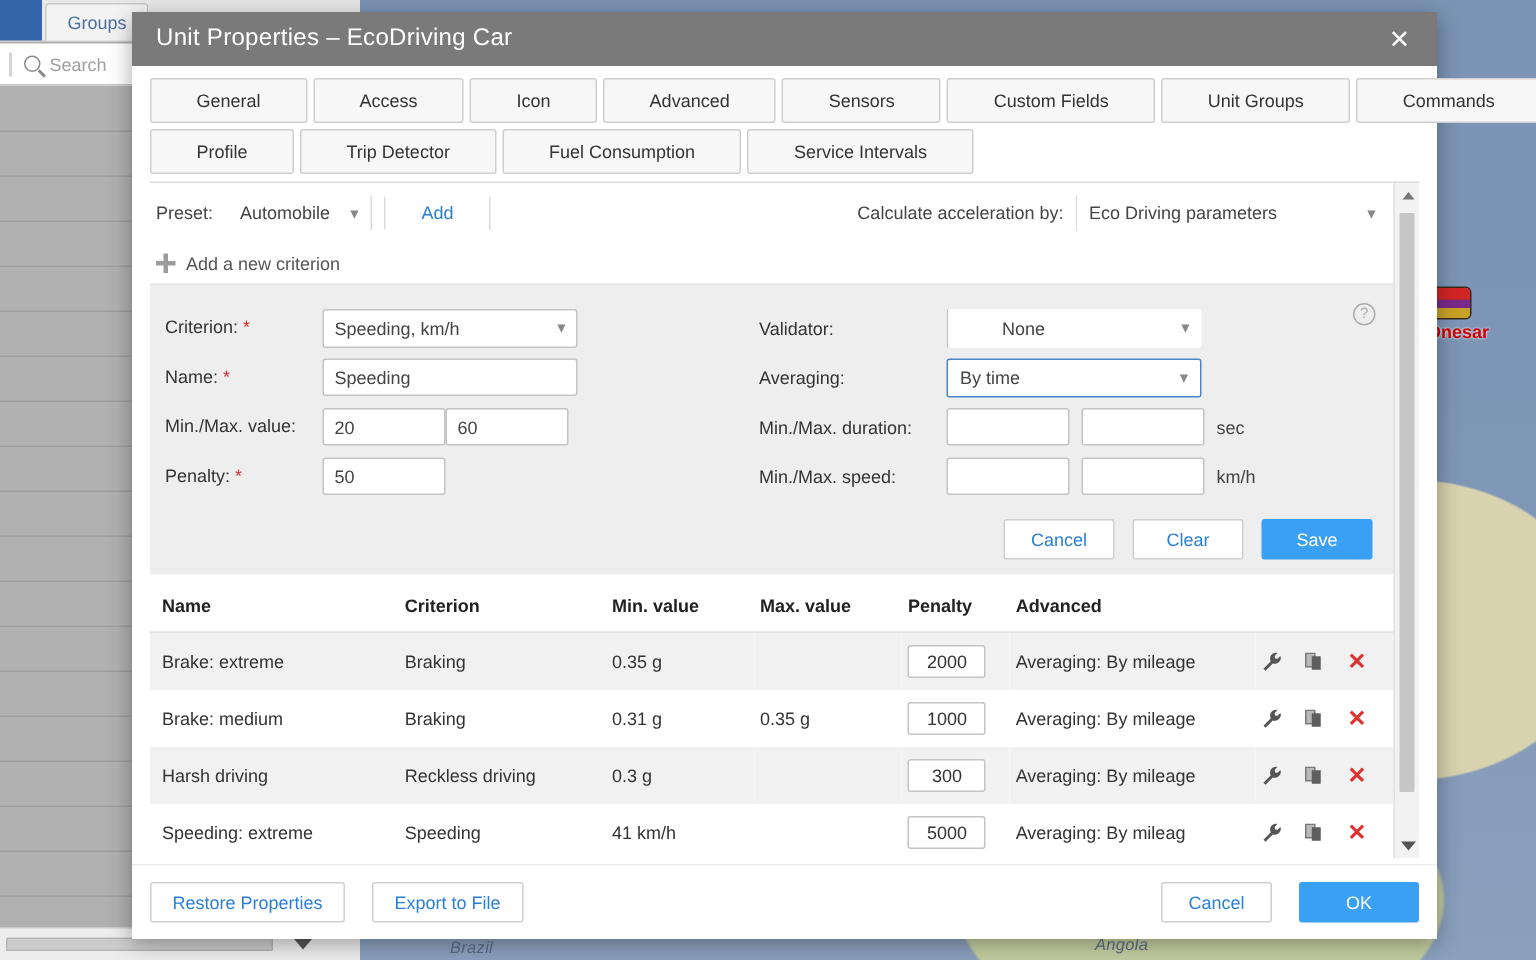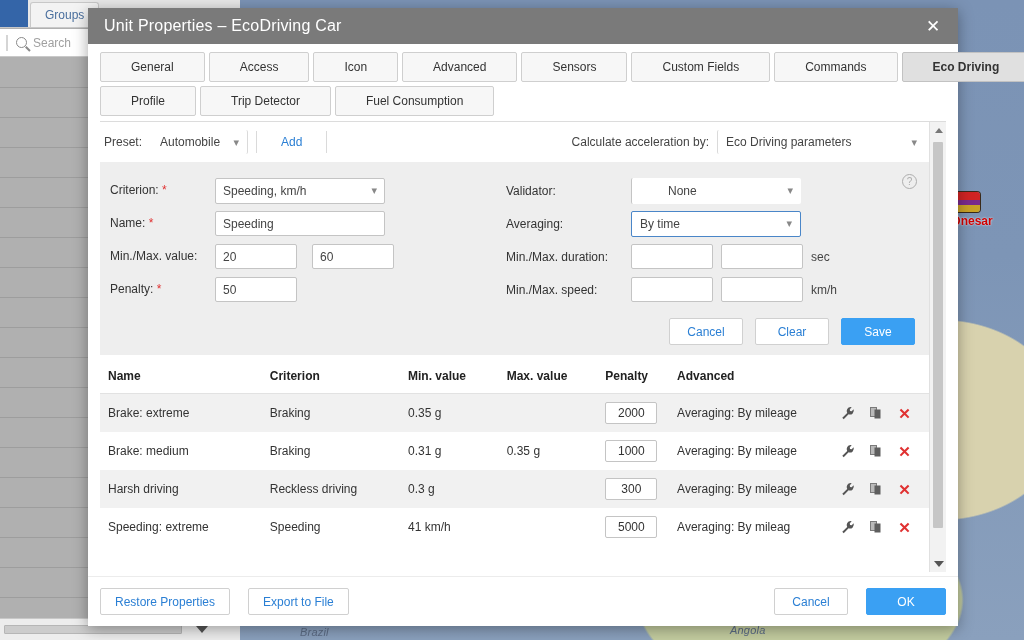--- a/index.html
+++ b/index.html
@@ -184,21 +184,21 @@
   .field-label { width: 105px; font-size: 12px; color: #333; line-height: 15px; }
   .req { color: #e03131; }
   .txt {
     border: 1px solid #c4c4c4; background: #fff; height: 25px;
     font-size: 12px; color: #444; padding: 0 7px; display: flex; align-items: center;
     border-radius: 2px;
   }
   #criterion-select { width: 170px; height: 26px; }
   #name-input { width: 170px; }
   #minmax-min { width: 82px; }
-  #minmax-max { width: 82px; margin-left: 15px; }
+  #minmax-max { width: 82px; margin-left: 0; }
   #penalty-input { width: 82px; }
   .field-label-r { width: 125px; font-size: 12px; color: #333; }
   #validator-select { width: 170px; height: 26px; border: none; border-left: 1px solid #c4c4c4; background: #fff; padding-left: 36px; }
   #averaging-select { width: 170px; height: 26px; border: 1px solid #4a86c8; }
   .dur-a { width: 82px; }
   .dur-b { width: 82px; margin-left: 8px; }
   .unit { margin-left: 8px; font-size: 12px; color: #444; }
   #help-icon {
     position: absolute; right: 12px; top: 12px;
     width: 15px; height: 15px; border: 1.3px solid #adadad; border-radius: 50%;
@@ -327,27 +327,29 @@
   </div>
 
   <div id="tabs-area">
     <div class="tab-row" id="tab-row-1">
         <div class="tab">General</div>
         <div class="tab">Access</div>
         <div class="tab">Icon</div>
         <div class="tab">Advanced</div>
         <div class="tab">Sensors</div>
         <div class="tab">Custom Fields</div>
+        <div class="tab">Unit Groups</div>
         <div class="tab">Commands</div>
         <div class="tab active">Eco Driving</div>
       </div>
     <div class="tab-row" id="tab-row-2">
         <div class="tab">Profile</div>
         <div class="tab">Trip Detector</div>
         <div class="tab">Fuel Consumption</div>
+        <div class="tab">Service Intervals</div>
       </div>
   </div>
 
   <div id="content-wrap">
     <div id="content-scroll">
 
       <div id="preset-bar">
         <div class="lbl" id="preset-label">Preset:</div>
         <div class="select" id="preset-select">
           <span>Automobile</span>
@@ -359,20 +361,24 @@
 
         <div id="calc-group">
           <div class="lbl" id="calc-label">Calculate acceleration by:</div>
           <div class="select" id="calc-select">
             <span>Eco Driving parameters</span>
             <span class="cv">▾</span>
           </div>
         </div>
       </div>
 
+      <div id="add-criterion-row">
+        <span class="plus-icon"></span>
+        <span id="add-criterion-text">Add a new criterion</span>
+      </div>
 
       <div id="criterion-editor">
         <div id="help-icon">?</div>
 
         <div id="editor-grid">
 
           <div id="editor-left">
             <div class="field-row">
               <div class="field-label">
                 <span>Criterion:</span>

